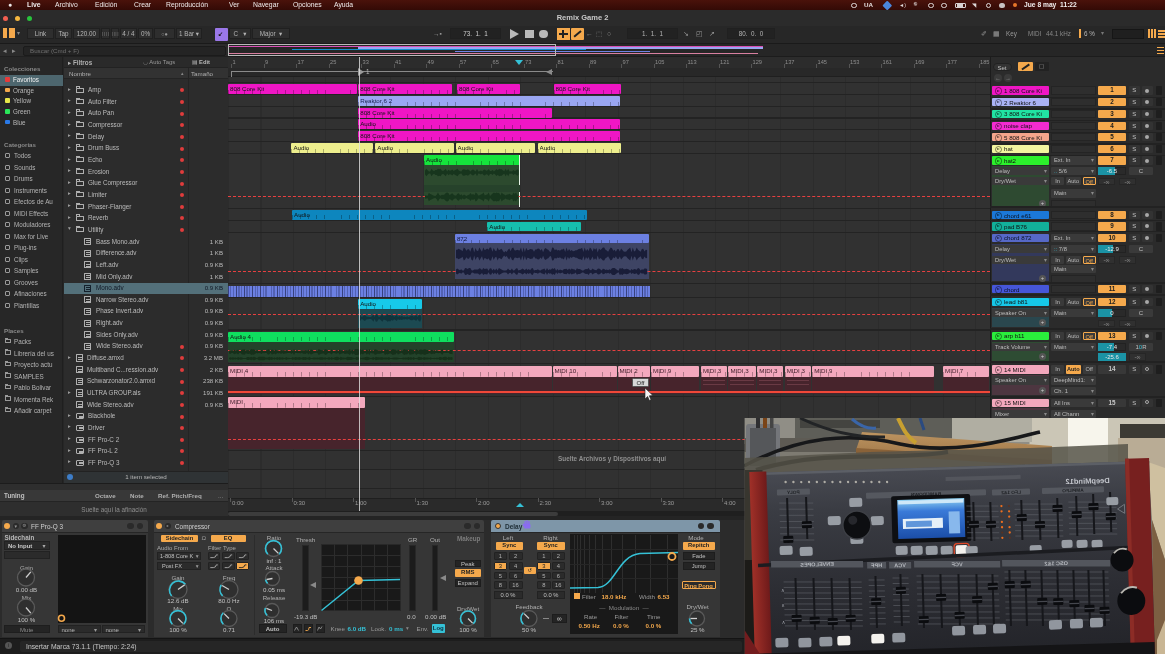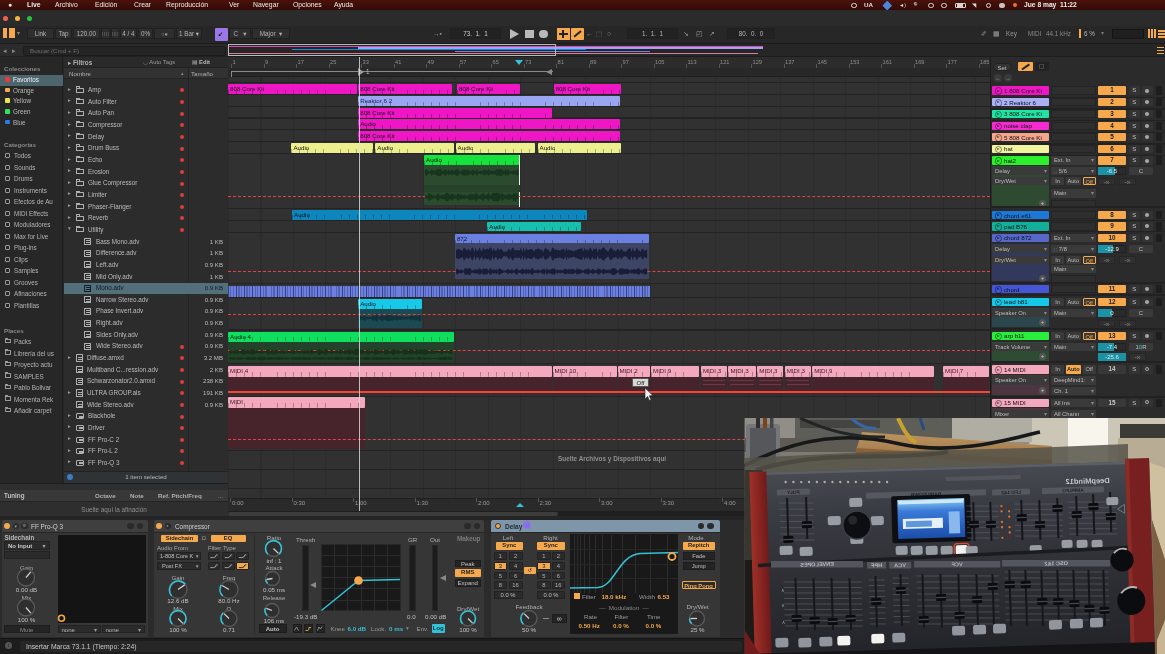--- a/index.html
+++ b/index.html
@@ -30,20 +30,21 @@
 <div style="position:absolute;left:957px;top:4px;width:6px;height:2.5px;background:#d8d2d2;"></div>
 <div style="position:absolute;left:972px;top:1.6px;font-size:5.5px;line-height:6.5px;color:#ded8d8;white-space:nowrap;">◥</div>
 <div style="position:absolute;left:986px;top:2.5px;width:5px;height:5px;border-radius:50%;border:1px solid #ded8d8;"></div>
 <div style="position:absolute;left:999px;top:2.5px;width:5.5px;height:5.5px;border-radius:50%;background:#c8c2c2;"></div>
 <div style="position:absolute;left:1013px;top:3.2px;width:4px;height:4px;background:#e8762a;border-radius:50%;"></div>
 <div style="position:absolute;left:1024px;top:1.2px;font-size:6.7px;line-height:7.7px;color:#f2eeee;white-space:nowrap;"><b>Jue 8 may&nbsp; 11:22</b></div>
 <div style="position:absolute;left:0px;top:10px;width:1165px;height:16px;background:#2b2b2b;"></div>
 <div style="position:absolute;left:3.0px;top:16px;width:5px;height:5px;border-radius:50%;background:#f35f51;"></div>
 <div style="position:absolute;left:14.8px;top:16px;width:5px;height:5px;border-radius:50%;background:#f5b73f;"></div>
 <div style="position:absolute;left:26.6px;top:16px;width:5px;height:5px;border-radius:50%;background:#28c33c;"></div>
+<div style="position:absolute;left:0px;top:13.5px;width:1165px;font-size:7.5px;line-height:8.5px;color:#c9c9c9;text-align:center;white-space:nowrap;"><b>Remix Game 2</b></div>
 <div style="position:absolute;left:0px;top:26px;width:1165px;height:18px;background:#272727;border-bottom:1px solid #1a1a1a;"></div>
 <div style="position:absolute;left:3px;top:28px;width:4px;height:10px;background:#f5a94c;"></div>
 <div style="position:absolute;left:8.5px;top:28px;width:6px;height:10px;background:#f5a94c;"></div>
 <div style="position:absolute;left:17px;top:30px;font-size:6px;line-height:7px;color:#888;white-space:nowrap;">▾</div>
 <div style="position:absolute;left:27px;top:28px;width:27px;height:10.5px;background:#2e2e2e;border:1px solid #202020;color:#b5b5b5;font-size:6.3px;line-height:10.5px;text-align:center;white-space:nowrap;">Link</div>
 <div style="position:absolute;left:55px;top:28px;width:17px;height:10.5px;background:#2e2e2e;border:1px solid #202020;color:#b5b5b5;font-size:6.3px;line-height:10.5px;text-align:center;white-space:nowrap;">Tap</div>
 <div style="position:absolute;left:73px;top:28px;width:27px;height:10.5px;background:#2e2e2e;border:1px solid #202020;color:#b5b5b5;font-size:6.3px;line-height:10.5px;text-align:center;white-space:nowrap;">120.00</div>
 <div style="position:absolute;left:101px;top:28px;width:8.5px;height:10.5px;background:#2e2e2e;border:1px solid #202020;color:#777;font-size:5px;line-height:10.5px;text-align:center;white-space:nowrap;"><span style="letter-spacing:0.5px">IIII</span></div>
 <div style="position:absolute;left:110.5px;top:28px;width:8.5px;height:10.5px;background:#2e2e2e;border:1px solid #202020;color:#777;font-size:5px;line-height:10.5px;text-align:center;white-space:nowrap;"><span style="letter-spacing:0.5px">IIII</span></div>
 <div style="position:absolute;left:120px;top:28px;width:17px;height:10.5px;background:#2e2e2e;border:1px solid #202020;color:#b5b5b5;font-size:6.3px;line-height:10.5px;text-align:center;white-space:nowrap;">4 / 4</div>

